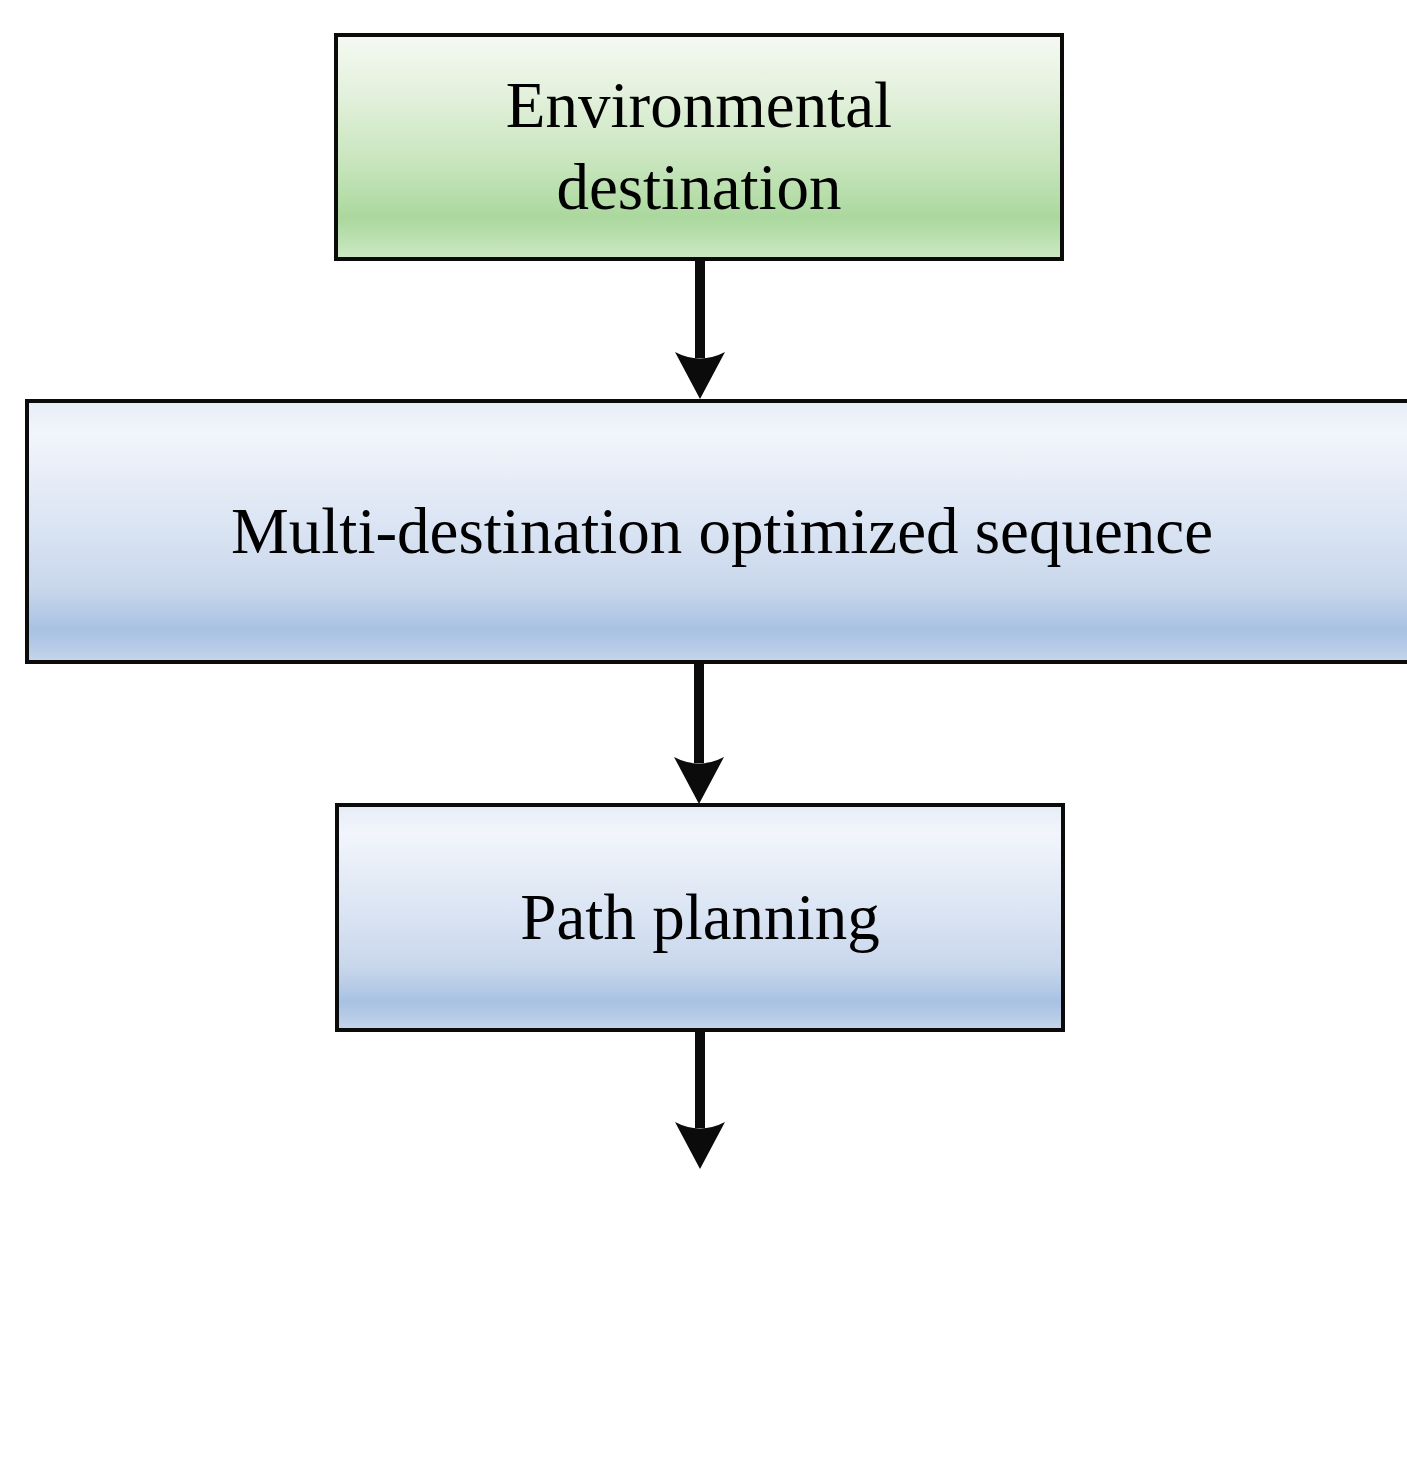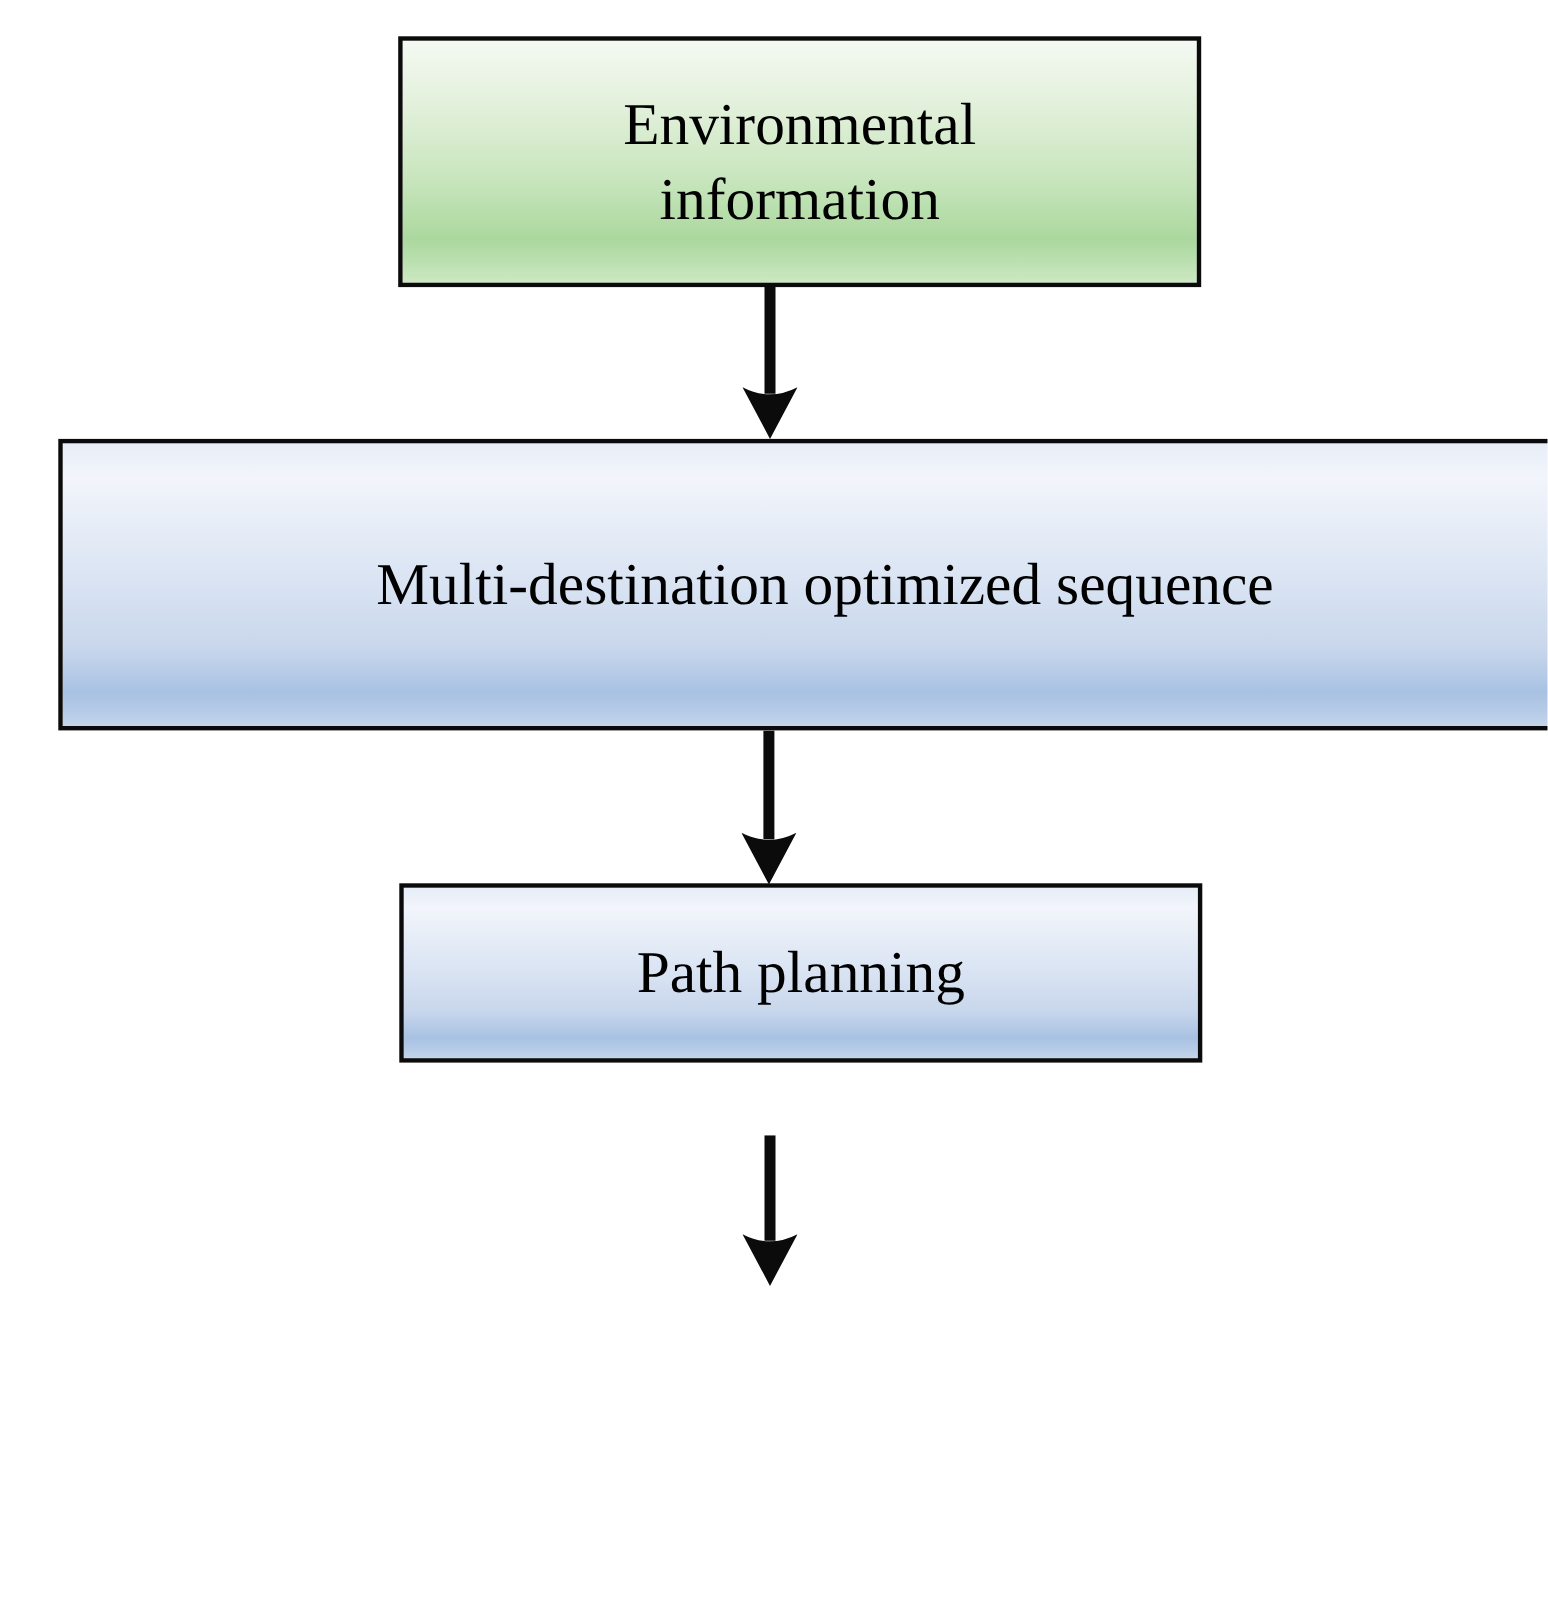--- a/index.html
+++ b/index.html
@@ -17,24 +17,23 @@
     color: #000000;
   }
   .node {
     position: absolute;
     box-sizing: border-box;
     display: flex;
     flex-direction: column;
     align-items: center;
     justify-content: center;
     text-align: center;
-    font-size: 54px;
+    font-size: 65px;
     line-height: 1.26;
     color: #000000;
-    margin-left: 28px;
   }
   .node .line {
     display: block;
     white-space: nowrap;
   }
   .node-green {
     left: 334px; top: 33px;
     width: 730px; height: 228px;
     border: 4px solid #0b0b0b;
     background: linear-gradient(to bottom,
@@ -44,21 +43,21 @@
   .node-blue-wide {
     left: 25px; top: 399px;
     width: 1394px; height: 265px;
     border: 4px solid #0b0b0b;
     background: linear-gradient(to bottom,
       #e7edf7 0%, #f2f5fb 12%, #dae4f3 48%,
       #c9d7ec 72%, #a8c2e3 88%, #b6cbe7 95%, #c5d5ea 100%);
   }
   .node-blue {
     left: 335px; top: 803px;
-    width: 730px; height: 163px;
+    width: 730px; height: 229px;
     border: 4px solid #0b0b0b;
     background: linear-gradient(to bottom,
       #e7edf7 0%, #f2f5fb 12%, #dae4f3 48%,
       #c9d7ec 72%, #a8c2e3 88%, #b6cbe7 95%, #c5d5ea 100%);
   }
   .node-orange {
     left: 183px; top: 1168px;
     width: 1035px; height: 265px;
     border: 3px solid #0b0b0b;
     background: linear-gradient(to bottom,
@@ -74,21 +73,21 @@
   .arrow-2 { left: 674px; top: 664px; height: 140px; }
   .arrow-3 { left: 675px; top: 1032px; height: 137px; }
 </style>
 </head>
 <body>
 
 <div class="canvas">
 
   <div class="node node-green">
     <span class="line">Environmental</span>
-    <span class="line">information</span>
+    <span class="line">destination</span>
   </div>
 
   <svg class="arrow arrow-1" viewBox="0 0 50 138" aria-hidden="true">
     <line x1="25" y1="0" x2="25" y2="97" stroke="#0b0b0b" stroke-width="10"></line>
     <path d="M0,91 Q25,104 50,91 L25,138 Z" fill="#0b0b0b"></path>
   </svg>
 
   <div class="node node-blue-wide">
     <span class="line">Multi-destination optimized sequence</span>
   </div>

